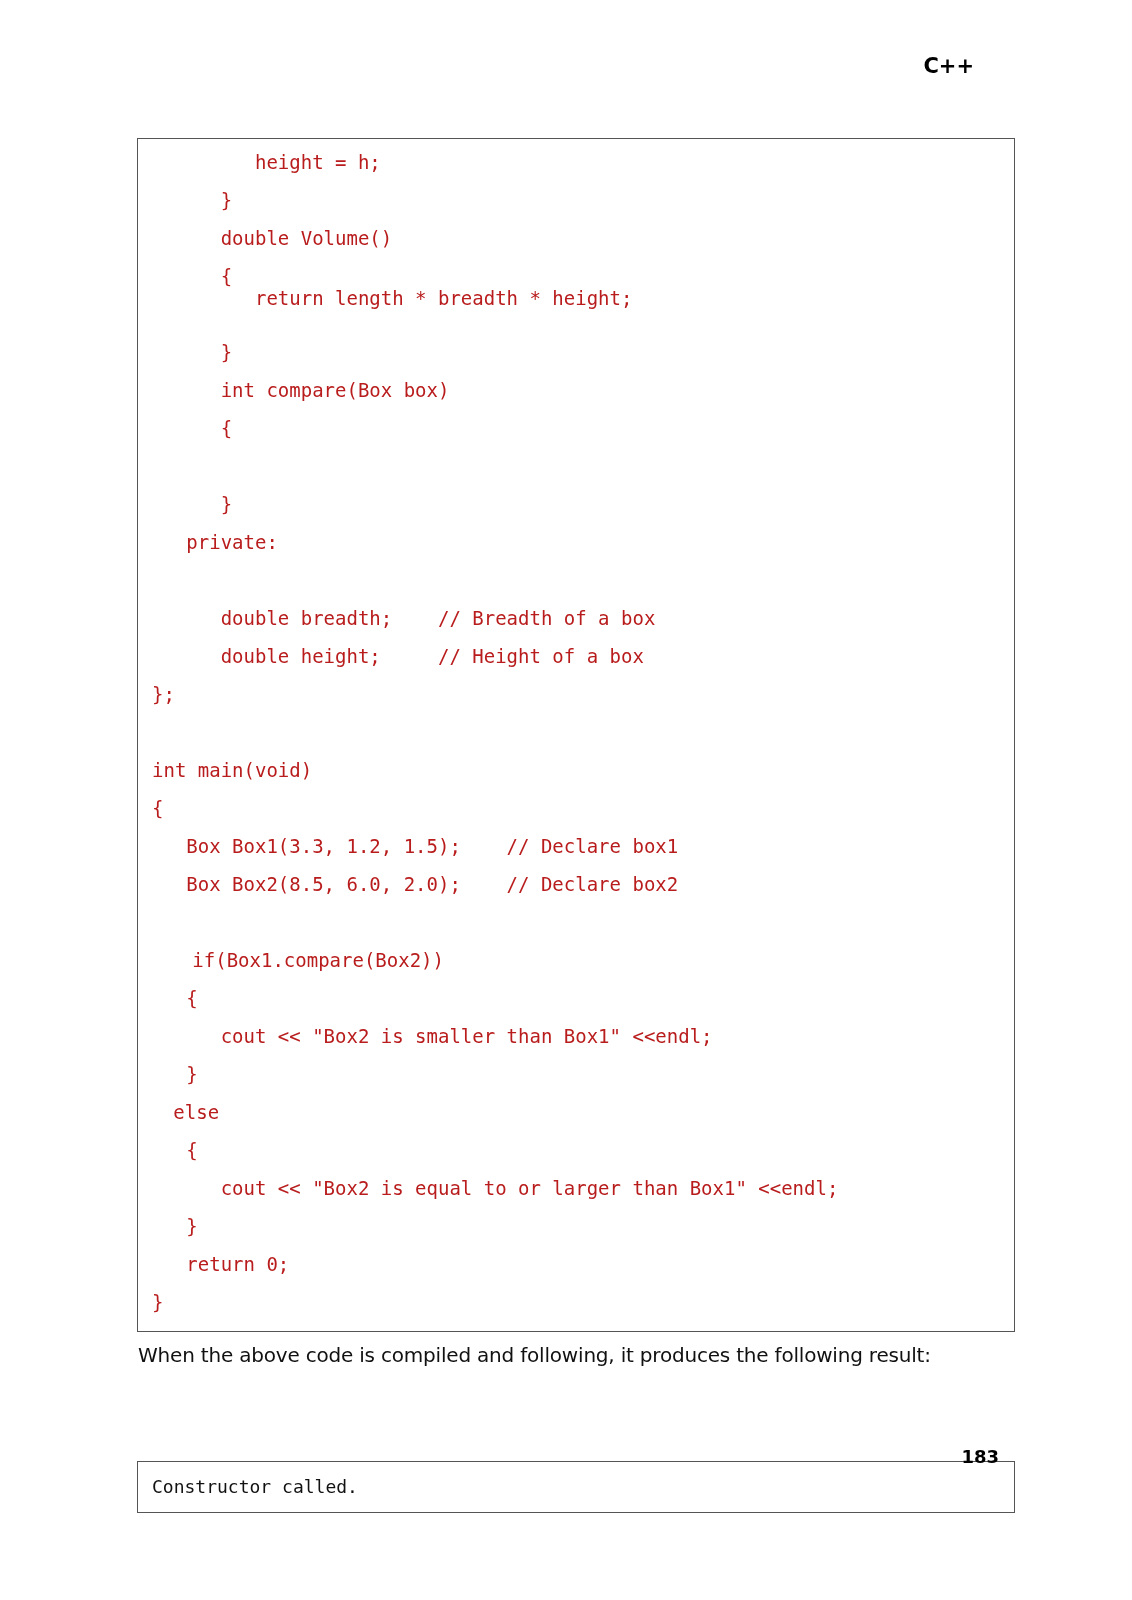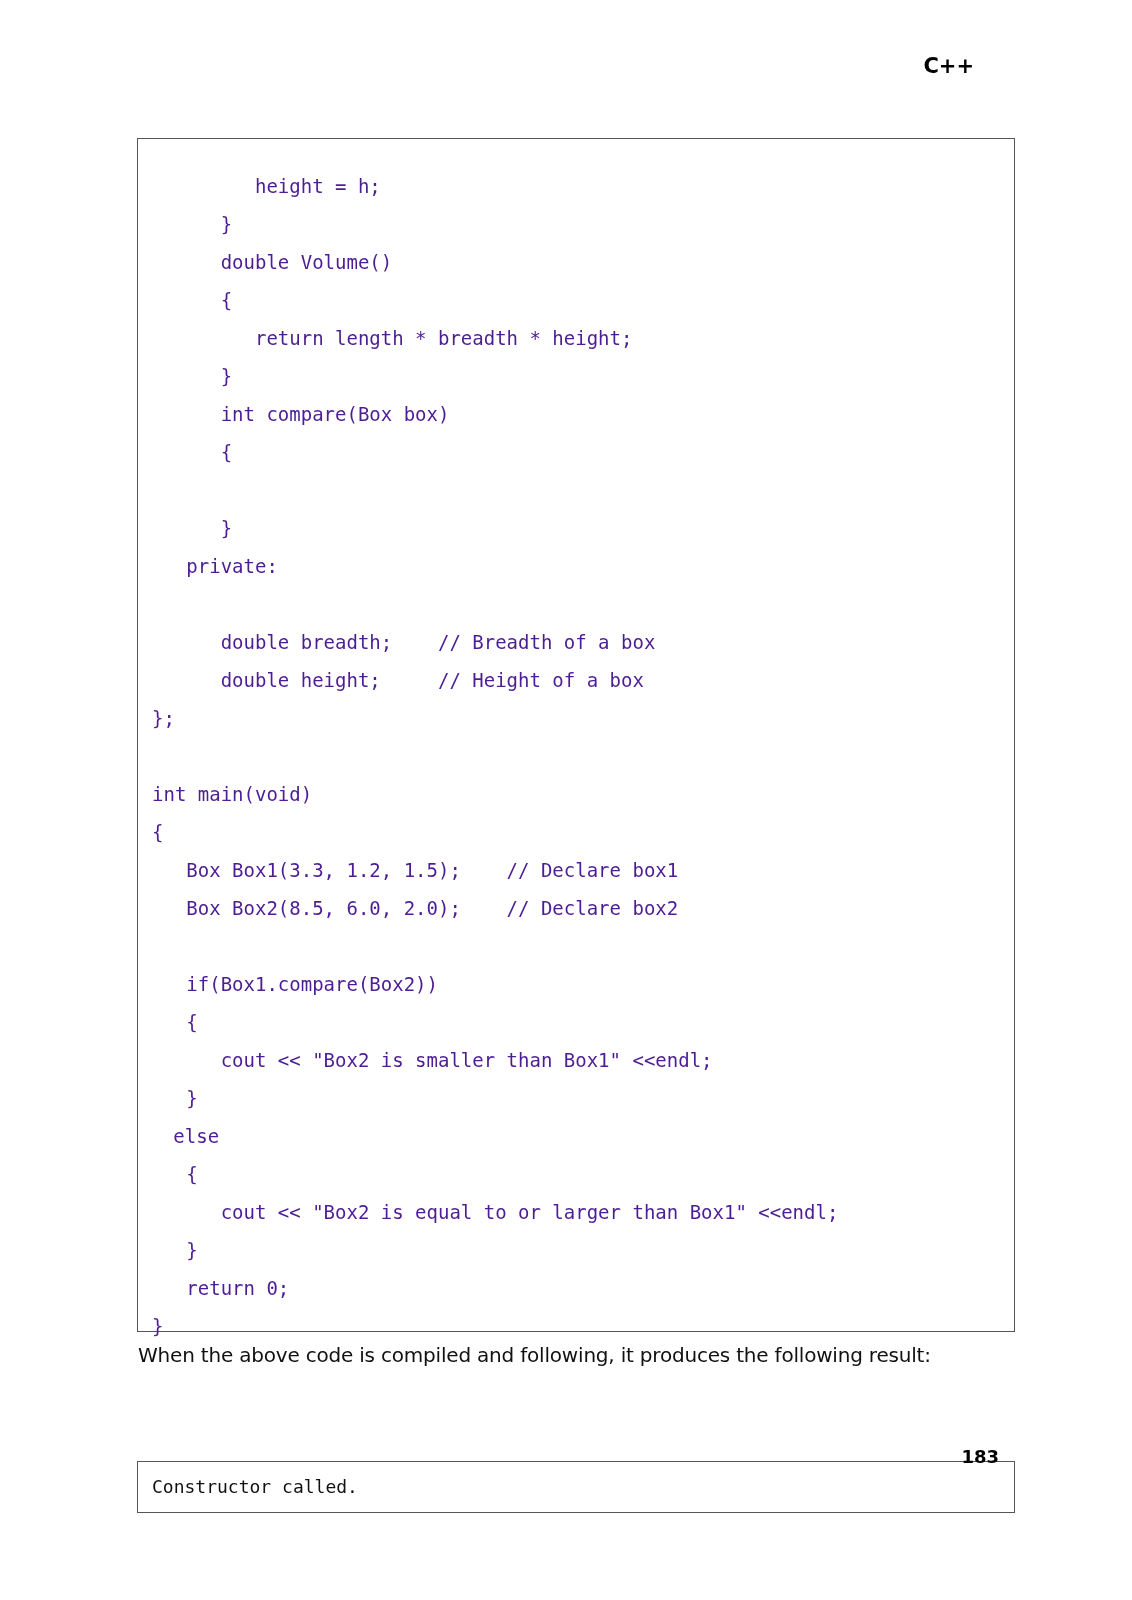--- a/index.html
+++ b/index.html
@@ -8,21 +8,21 @@
       position: absolute; top: 54px; right: 158px;
       font-family: "DejaVu Sans", sans-serif; font-weight: bold; font-size: 21px;
     }
     .code-box {
       position: absolute; left: 137px; top: 138px; width: 878px; height: 1194px;
       border: 1.5px solid #555; box-sizing: border-box;
     }
     .code-line {
       position: absolute; left: 0;
       font-family: "DejaVu Sans Mono", monospace; font-size: 19px; white-space: pre;
-      line-height: 22px; color: #4c1d95; margin-top: 24px;
+      line-height: 22px; color: #b91c1c;
     }
     .para {
       position: absolute; left: 138px; top: 1343px;
       font-family: "DejaVu Sans", sans-serif; font-size: 20px; color: #111; white-space: nowrap;
       letter-spacing: -0.2px;
     }
     .output-box {
       position: absolute; left: 137px; top: 1461px; width: 878px; height: 52px;
       border: 1.5px solid #555; box-sizing: border-box; text-align: center;
     }
@@ -38,34 +38,34 @@
 </head>
 <body>
 
 <div class="header-title">C++</div>
 
 <div class="code-box">
   <div class="code-line" style="top:12px;left:14px">         height = h;</div>
   <div class="code-line" style="top:50px;left:14px">      }</div>
   <div class="code-line" style="top:88px;left:14px">      double Volume()</div>
   <div class="code-line" style="top:126px;left:14px">      {</div>
-  <div class="code-line" style="top:164px;left:14px">         return length * breadth * height;</div>
+  <div class="code-line" style="top:148px;left:14px">         return length * breadth * height;</div>
   <div class="code-line" style="top:202px;left:14px">      }</div>
   <div class="code-line" style="top:240px;left:14px">      int compare(Box box)</div>
   <div class="code-line" style="top:278px;left:14px">      {</div>
   <div class="code-line" style="top:354px;left:14px">      }</div>
   <div class="code-line" style="top:392px;left:14px">   private:</div>
   <div class="code-line" style="top:468px;left:14px">      double breadth;    // Breadth of a box</div>
   <div class="code-line" style="top:506px;left:14px">      double height;     // Height of a box</div>
   <div class="code-line" style="top:544px;left:14px">};</div>
   <div class="code-line" style="top:620px;left:14px">int main(void)</div>
   <div class="code-line" style="top:658px;left:14px">{</div>
   <div class="code-line" style="top:696px;left:14px">   Box Box1(3.3, 1.2, 1.5);    // Declare box1</div>
   <div class="code-line" style="top:734px;left:14px">   Box Box2(8.5, 6.0, 2.0);    // Declare box2</div>
-  <div class="code-line" style="top:810px;left:14px">   if(Box1.compare(Box2))</div>
+  <div class="code-line" style="top:810px;left:20px">   if(Box1.compare(Box2))</div>
   <div class="code-line" style="top:848px;left:14px">   {</div>
   <div class="code-line" style="top:886px;left:14px">      cout &lt;&lt; "Box2 is smaller than Box1" &lt;&lt;endl;</div>
   <div class="code-line" style="top:924px;left:14px">   }</div>
   <div class="code-line" style="top:962px;left:1px">   else</div>
   <div class="code-line" style="top:1000px;left:14px">   {</div>
   <div class="code-line" style="top:1038px;left:14px">      cout &lt;&lt; "Box2 is equal to or larger than Box1" &lt;&lt;endl;</div>
   <div class="code-line" style="top:1076px;left:14px">   }</div>
   <div class="code-line" style="top:1114px;left:14px">   return 0;</div>
   <div class="code-line" style="top:1152px;left:14px">}</div>
 </div>

